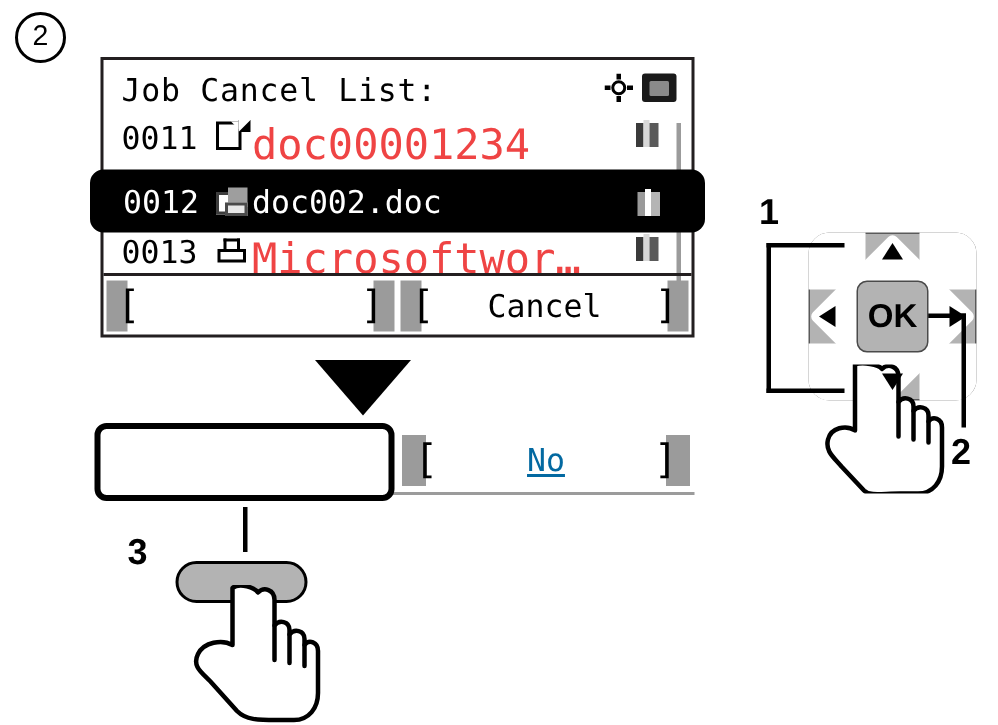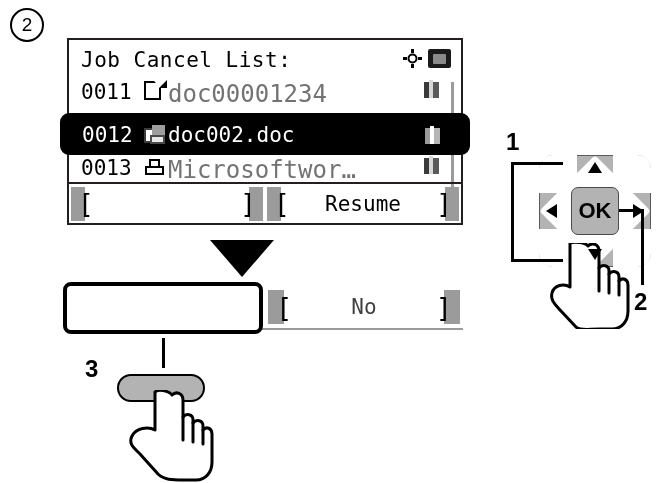--- a/index.html
+++ b/index.html
@@ -104,22 +104,22 @@
     color: #000;
     white-space: nowrap;
   }
   .job-row .jicon {
     width: 24px; height: 22px;
     position: relative;
     margin-right: 1px;
     flex: 0 0 auto;
   }
   .job-row .jname {
-    font-size: 24px;
-    color: #737373;
+    font-size: 28px;
+    color: #ef4444;
     white-space: nowrap;
     overflow: hidden;
   }
   .job-row .jtrail {
     position: absolute;
     right: 22px;
     width: 15px; height: 19px;
   }
 
   
@@ -345,23 +345,24 @@
     font-family: "DejaVu Sans Mono", monospace;
     position: absolute;
     top: 50%;
     transform: translateY(-50%);
     z-index: 2;
   }
   .confirm-key .brk.l { left: 11px; }
   .confirm-key .brk.r { right: 11px; }
   .confirm-key .lbl {
     font-size: 21px;
-    color: #404040;
+    color: #0369a1;
     font-family: "DejaVu Sans Mono", monospace;
     z-index: 2;
+    text-decoration: underline;
   }
   
   .yes-box {
     position: absolute;
     left: 63px; top: 282px;
     width: 200px; height: 52px;
     border: 4px solid #000;
     border-radius: 8px;
     background: #fff;
     box-sizing: border-box;
@@ -553,21 +554,21 @@
     <div class="softkey-row">
       <div class="softkey">
         <span class="tab-l"></span>
         <span class="brk l">[</span>
         <span class="brk r">]</span>
         <span class="tab-r"></span>
       </div>
       <div class="softkey">
         <span class="tab-l"></span>
         <span class="brk l">[</span>
-        <span class="lbl">Resume</span>
+        <span class="lbl">Cancel</span>
         <span class="brk r">]</span>
         <span class="tab-r"></span>
       </div>
     </div>
   </div>
 
   <div class="sel-overlay">
     <div class="sel-inner">
       <span class="num">0012</span>
       <span class="jicon">

